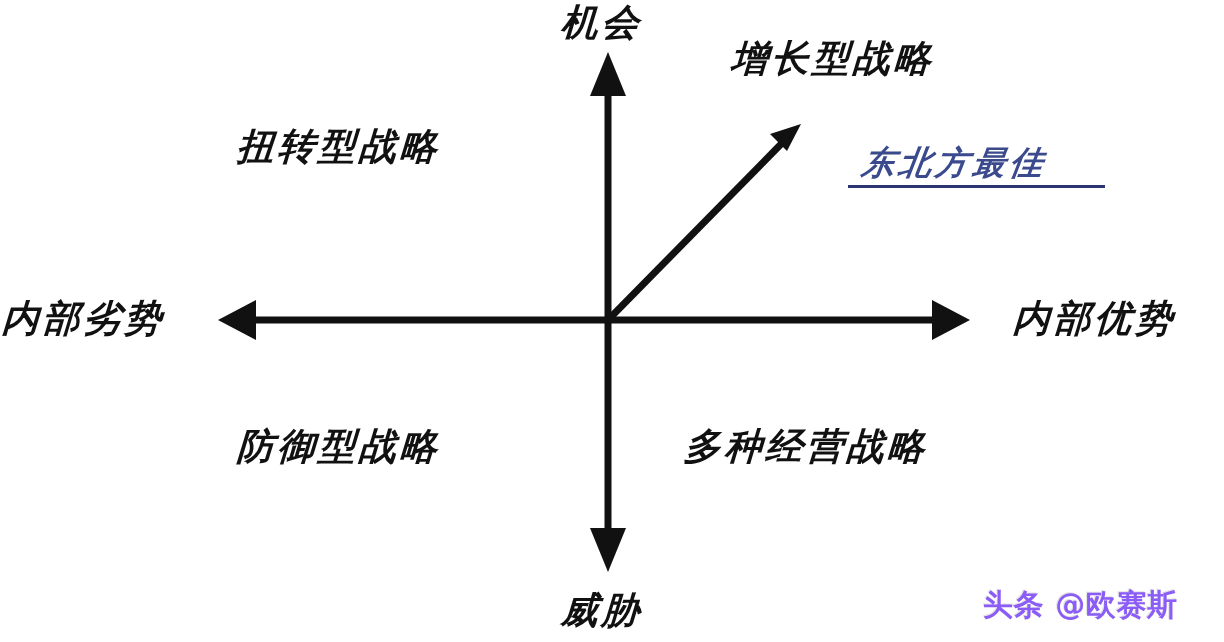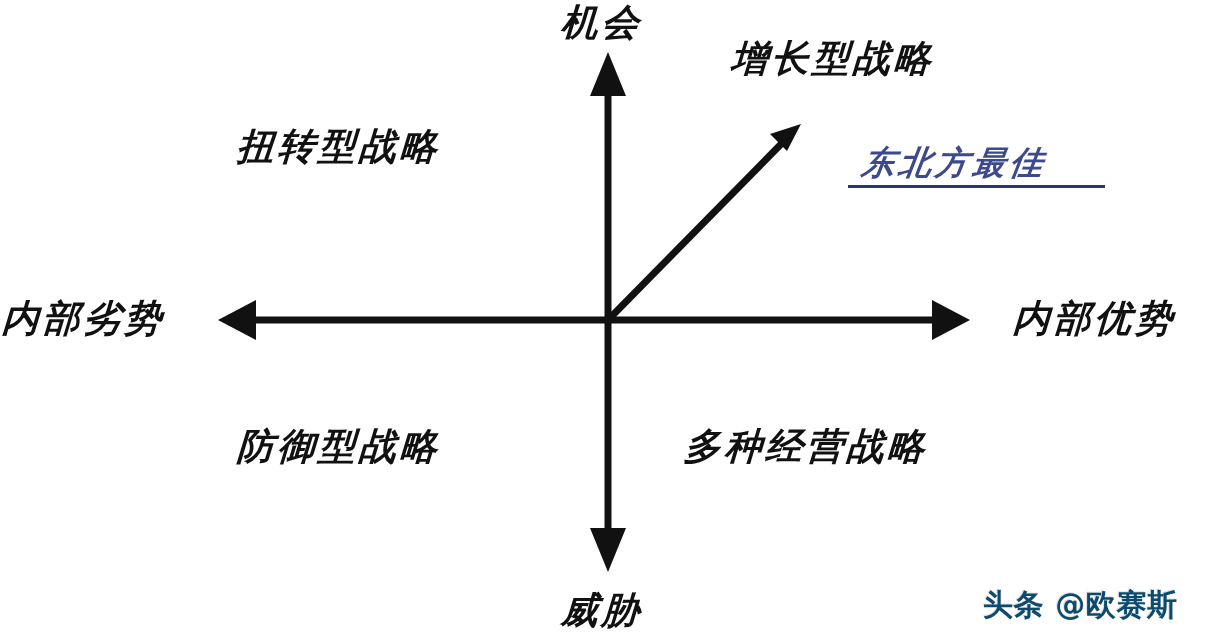--- a/index.html
+++ b/index.html
@@ -54,21 +54,21 @@
     transform: skewX(-8deg);
   }
   .note-underline {
     position: absolute;
     background: #2b3570;
     height: 3px;
   }
   .watermark {
     position: absolute;
     white-space: nowrap;
-    color: #0c4a6e;
+    color: #8b5cf6;
     font-family: "DejaVu Sans", "Liberation Sans", sans-serif;
     font-size: 30px;
     font-weight: 700;
     letter-spacing: 0.02em;
     line-height: 1;
     text-shadow: 1px 1px 0 #ffffff, -1px -1px 0 #e2e2e2;
   }
   
   #label-opportunity { left: 561px; top: 4px; }
   #label-threat      { left: 561px; top: 592px; }

